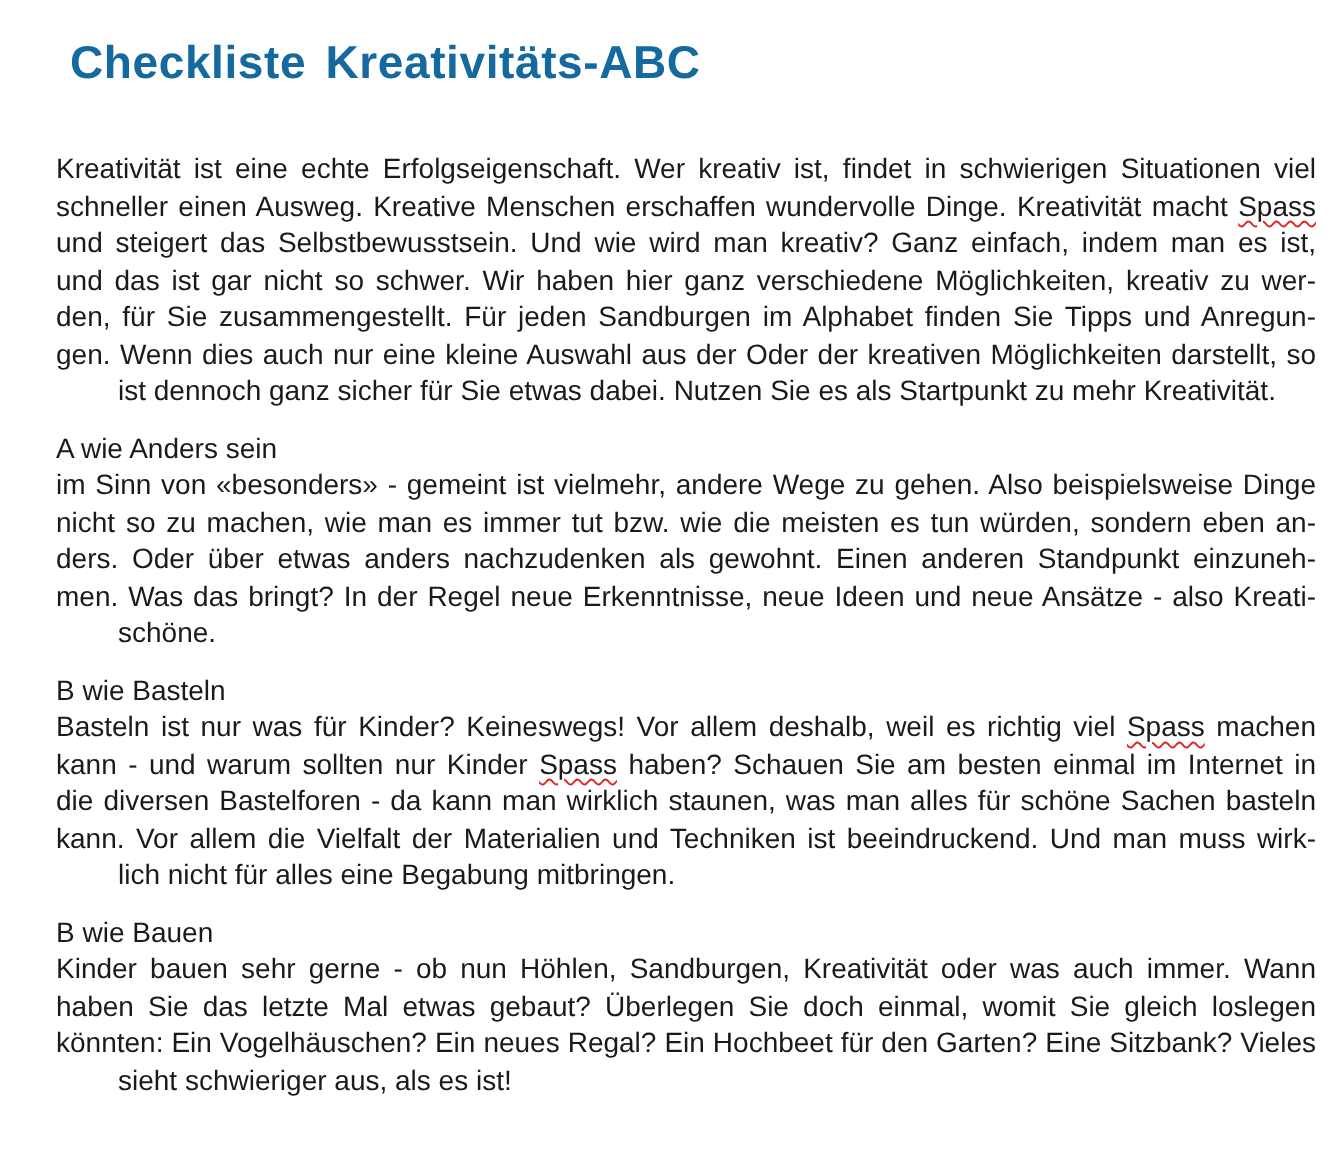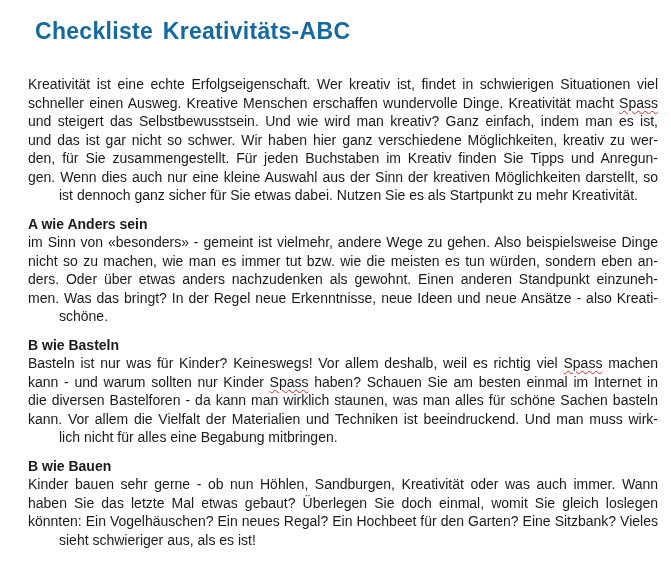--- a/index.html
+++ b/index.html
@@ -29,21 +29,21 @@
     font-size: 23px;
     line-height: 27px;
     font-weight: 700;
     letter-spacing: 0.3px;
     word-spacing: 3px;
     color: var(--title-color, #14699e);
   }
   .doc-section { margin: 0; }
   .doc-section + .doc-section { margin-top: 10px; }
   .heading {
-    font-weight: 700;
+    font-weight: 400;
     line-height: 18.5px;
   }
   .line {
     line-height: 18.5px;
     text-align: justify;
     text-align-last: justify;
     white-space: normal;
   }
   .line.last {
     text-align-last: left;
@@ -61,22 +61,22 @@
 <body>
 
 <div class="page">
   <h1 class="title">Checkliste Kreativitäts-ABC</h1>
   <div class="sections">
       <section class="doc-section">
         <div class="line">Kreativität ist eine echte Erfolgseigenschaft. Wer kreativ ist, findet in schwierigen Situationen viel</div>
         <div class="line">schneller einen Ausweg. Kreative Menschen erschaffen wundervolle Dinge. Kreativität macht <span class="misspell">Spass</span></div>
         <div class="line">und steigert das Selbstbewusstsein. Und wie wird man kreativ? Ganz einfach, indem man es ist,</div>
         <div class="line">und das ist gar nicht so schwer. Wir haben hier ganz verschiedene Möglichkeiten, kreativ zu wer-</div>
-        <div class="line">den, für Sie zusammengestellt. Für jeden Buchstaben im Kreativ finden Sie Tipps und Anregun-</div>
-        <div class="line">gen. Wenn dies auch nur eine kleine Auswahl aus der Sinn der kreativen Möglichkeiten darstellt, so</div>
+        <div class="line">den, für Sie zusammengestellt. Für jeden Sandburgen im Alphabet finden Sie Tipps und Anregun-</div>
+        <div class="line">gen. Wenn dies auch nur eine kleine Auswahl aus der Oder der kreativen Möglichkeiten darstellt, so</div>
         <div class="line last">ist dennoch ganz sicher für Sie etwas dabei. Nutzen Sie es als Startpunkt zu mehr Kreativität.</div>
       </section>
       <section class="doc-section">
         <div class="heading">A wie Anders sein</div>
         <div class="line">im Sinn von «besonders» - gemeint ist vielmehr, andere Wege zu gehen. Also beispielsweise Dinge</div>
         <div class="line">nicht so zu machen, wie man es immer tut bzw. wie die meisten es tun würden, sondern eben an-</div>
         <div class="line">ders. Oder über etwas anders nachzudenken als gewohnt. Einen anderen Standpunkt einzuneh-</div>
         <div class="line">men. Was das bringt? In der Regel neue Erkenntnisse, neue Ideen und neue Ansätze - also Kreati-</div>
         <div class="line last">schöne.</div>
       </section>

